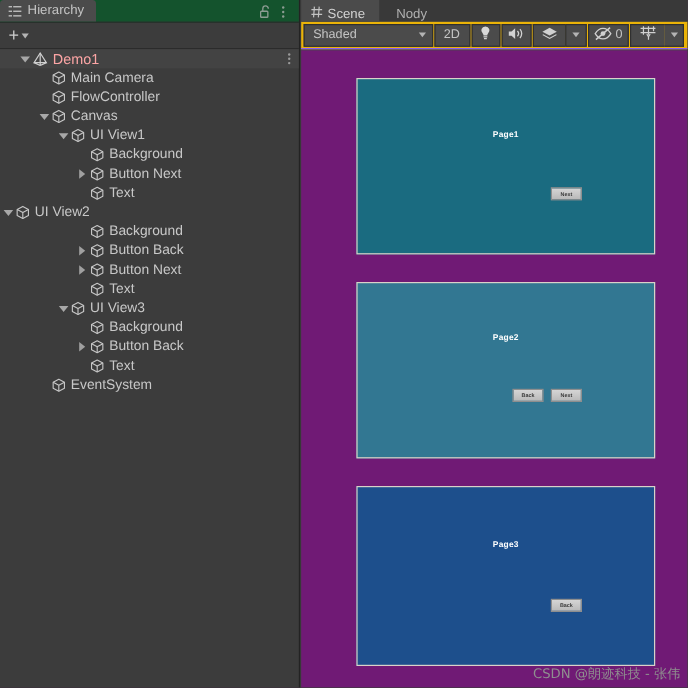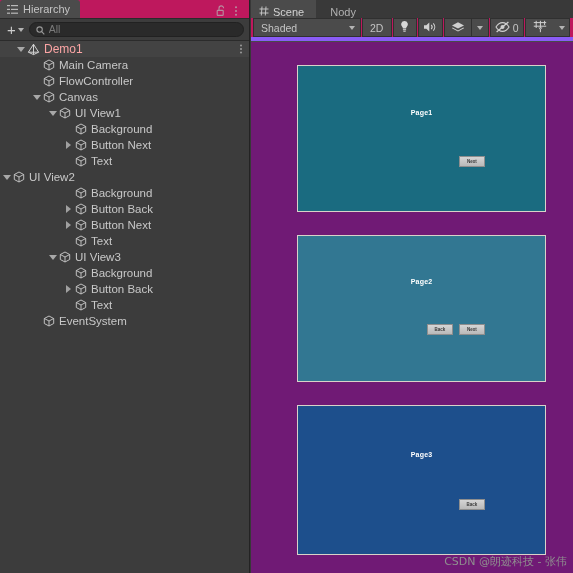--- a/index.html
+++ b/index.html
@@ -26,21 +26,21 @@
     position: absolute;
     left: 0; top: 0;
     width: 250px; height: 573px;
     background: #3c3c3c;
     box-sizing: border-box;
     border-right: 1px solid #232323;
   }
   .h-tabbar {
     position: relative;
     height: 18px;
-    background: #be185d;
+    background: #14532d;
     border-bottom: 1px solid #2b2b2b;
   }
   .h-tab {
     position: absolute;
     left: 0; top: 0;
     height: 18px;
     display: flex;
     align-items: center;
     gap: 5px;
     padding: 0 10px 0 7px;
@@ -178,27 +178,27 @@
     color: #b9b9b9;
     box-sizing: border-box;
     border-top-left-radius: 3px;
     border-top-right-radius: 3px;
   }
   .s-tab.active { background: #4b4b4b; color: #d2d2d2; }
   .s-tab.inactive { background: transparent; color: #b0b0b0; padding-left: 14px; }
 
   .s-toolbar {
     height: 23px;
-    background: #be185d;
+    background: #eab308;
     display: flex;
     align-items: center;
     padding: 2px 2px;
     gap: 0px;
     box-sizing: border-box;
-    border-bottom: 4px solid #8b5cf6;
+    border-bottom: 1px solid #8b5cf6;
   }
   .tb {
     height: 19px;
     display: flex;
     align-items: center;
     justify-content: center;
     background: #4b4b4b;
     border: 1px solid #303030;
     color: #c4c4c4;
     font-size: 10.5px;
@@ -302,29 +302,20 @@
           </svg>
         </span>
       </div>
     </div>
 
     <div class="h-toolbar">
       <div class="plus-btn">
         <span class="plus-glyph">+</span>
         <span class="caret-down"></span>
       </div>
-      <div class="search-wrap">
-        <span>
-          <svg width="9" height="9" viewBox="0 0 9 9">
-            <circle cx="3.6" cy="3.6" r="2.7" fill="none" stroke="#9a9a9a" stroke-width="1.1"></circle>
-            <line x1="5.7" y1="5.7" x2="8.3" y2="8.3" stroke="#9a9a9a" stroke-width="1.1"></line>
-          </svg>
-        </span>
-        <input class="search-input" type="text" placeholder="All" style="">
-      </div>
     </div>
 
     <div class="tree" id="tree">
         <div class="row scene-row" style="padding-left: 14px;">
           <span class="tw">
             <span class="tri"></span>
           </span>
           <span class="gicon">
             <svg width="13" height="13" viewBox="0 0 13 13">
               <path d="M6.5 1.2 L11.6 9.2 L1.4 9.2 z" fill="none" stroke="#d0d0d0" stroke-width="1"></path>

